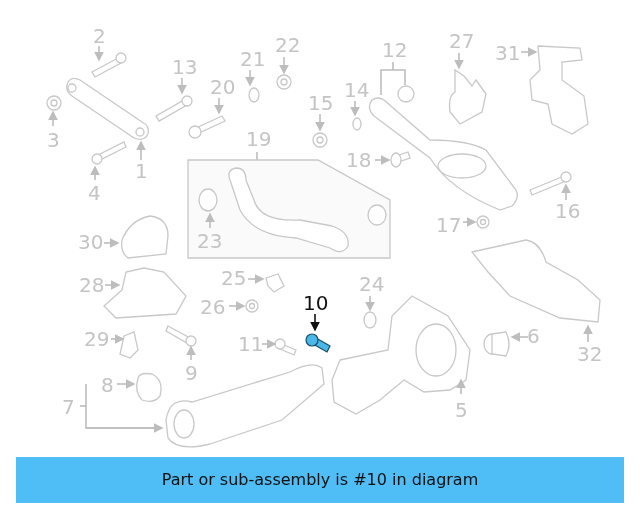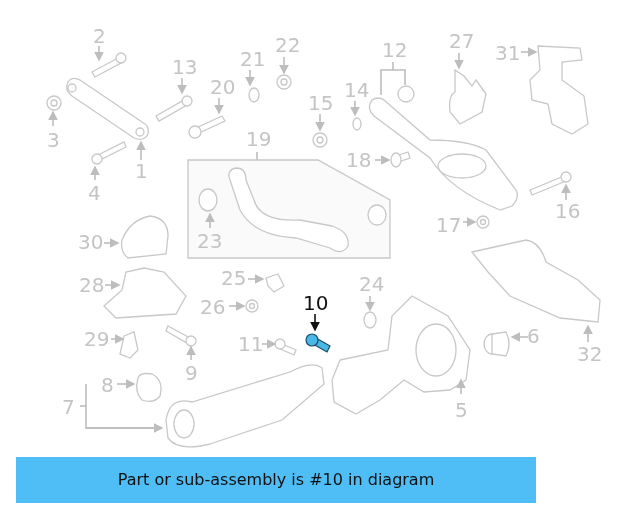--- a/index.html
+++ b/index.html
@@ -4,21 +4,21 @@
 <style>
   html,body{margin:0;padding:0;background:#fff;}
   body{width:640px;height:512px;position:relative;overflow:hidden;font-family:"DejaVu Sans",sans-serif;}
   #diagram{position:absolute;left:0;top:0;width:640px;height:456px;}
   .part{fill:#fff;stroke:#c8c8c8;stroke-width:1.3;}
   .lead{stroke:#bdbdbd;stroke-width:1.6;fill:none;}
   .lbl{fill:#c4c4c4;font-family:"DejaVu Sans",sans-serif;font-size:20px;}
   .lbl-hi{fill:#111;font-family:"DejaVu Sans",sans-serif;font-size:20px;}
   .hi{fill:#49b8e8;stroke:#1a4d66;stroke-width:1.2;}
   .box{fill:#fafafa;stroke:#c8c8c8;stroke-width:1.3;}
-  #banner{position:absolute;left:16px;top:457px;width:520px;height:46px;background:#4fbdf6;
+  #banner{position:absolute;left:16px;top:457px;width:608px;height:46px;background:#4fbdf6;
     display:flex;flex-direction:column;align-items:center;justify-content:center;color:#111;
     font-family:"DejaVu Sans",sans-serif;font-size:16px;line-height:20px;}
 </style>
 </head>
 <body>
 
 <svg id="diagram" viewBox="0 0 640 456" xmlns="http://www.w3.org/2000/svg">
   <defs>
     <marker id="ah" markerWidth="6" markerHeight="6" refX="5" refY="3" orient="auto">
       <path d="M0,0 L6,3 L0,6 z" fill="#bdbdbd"></path>

